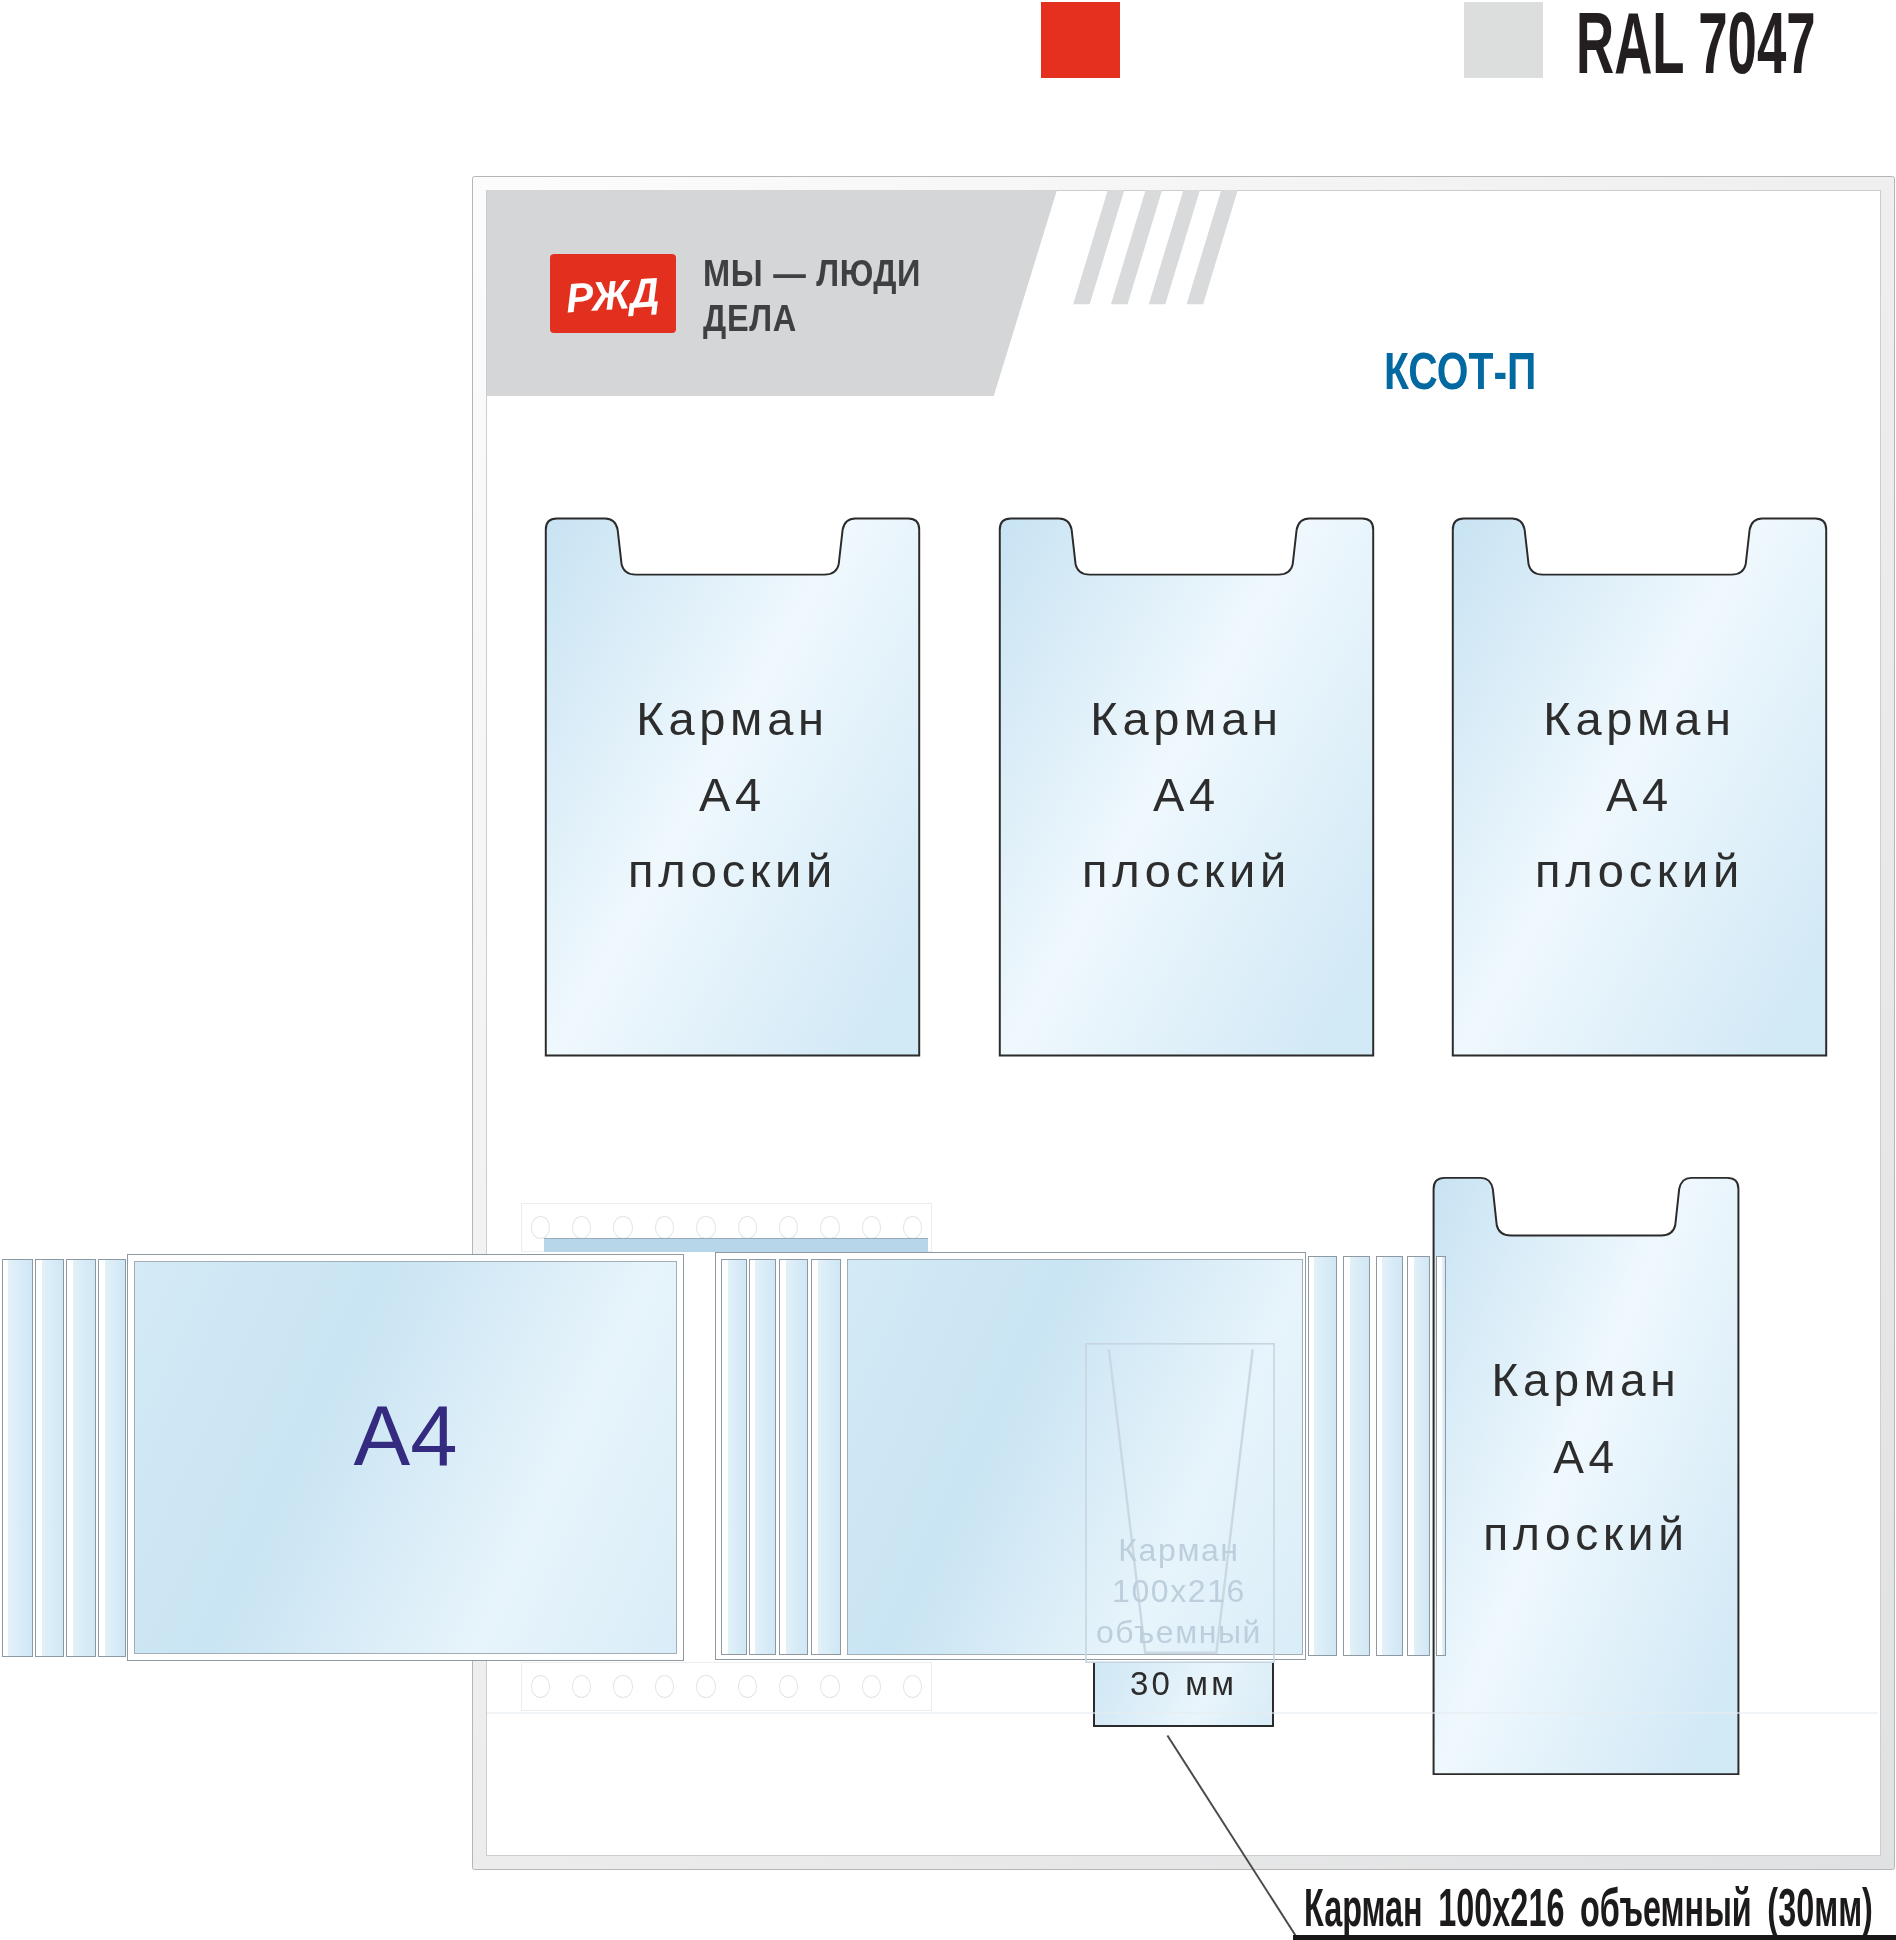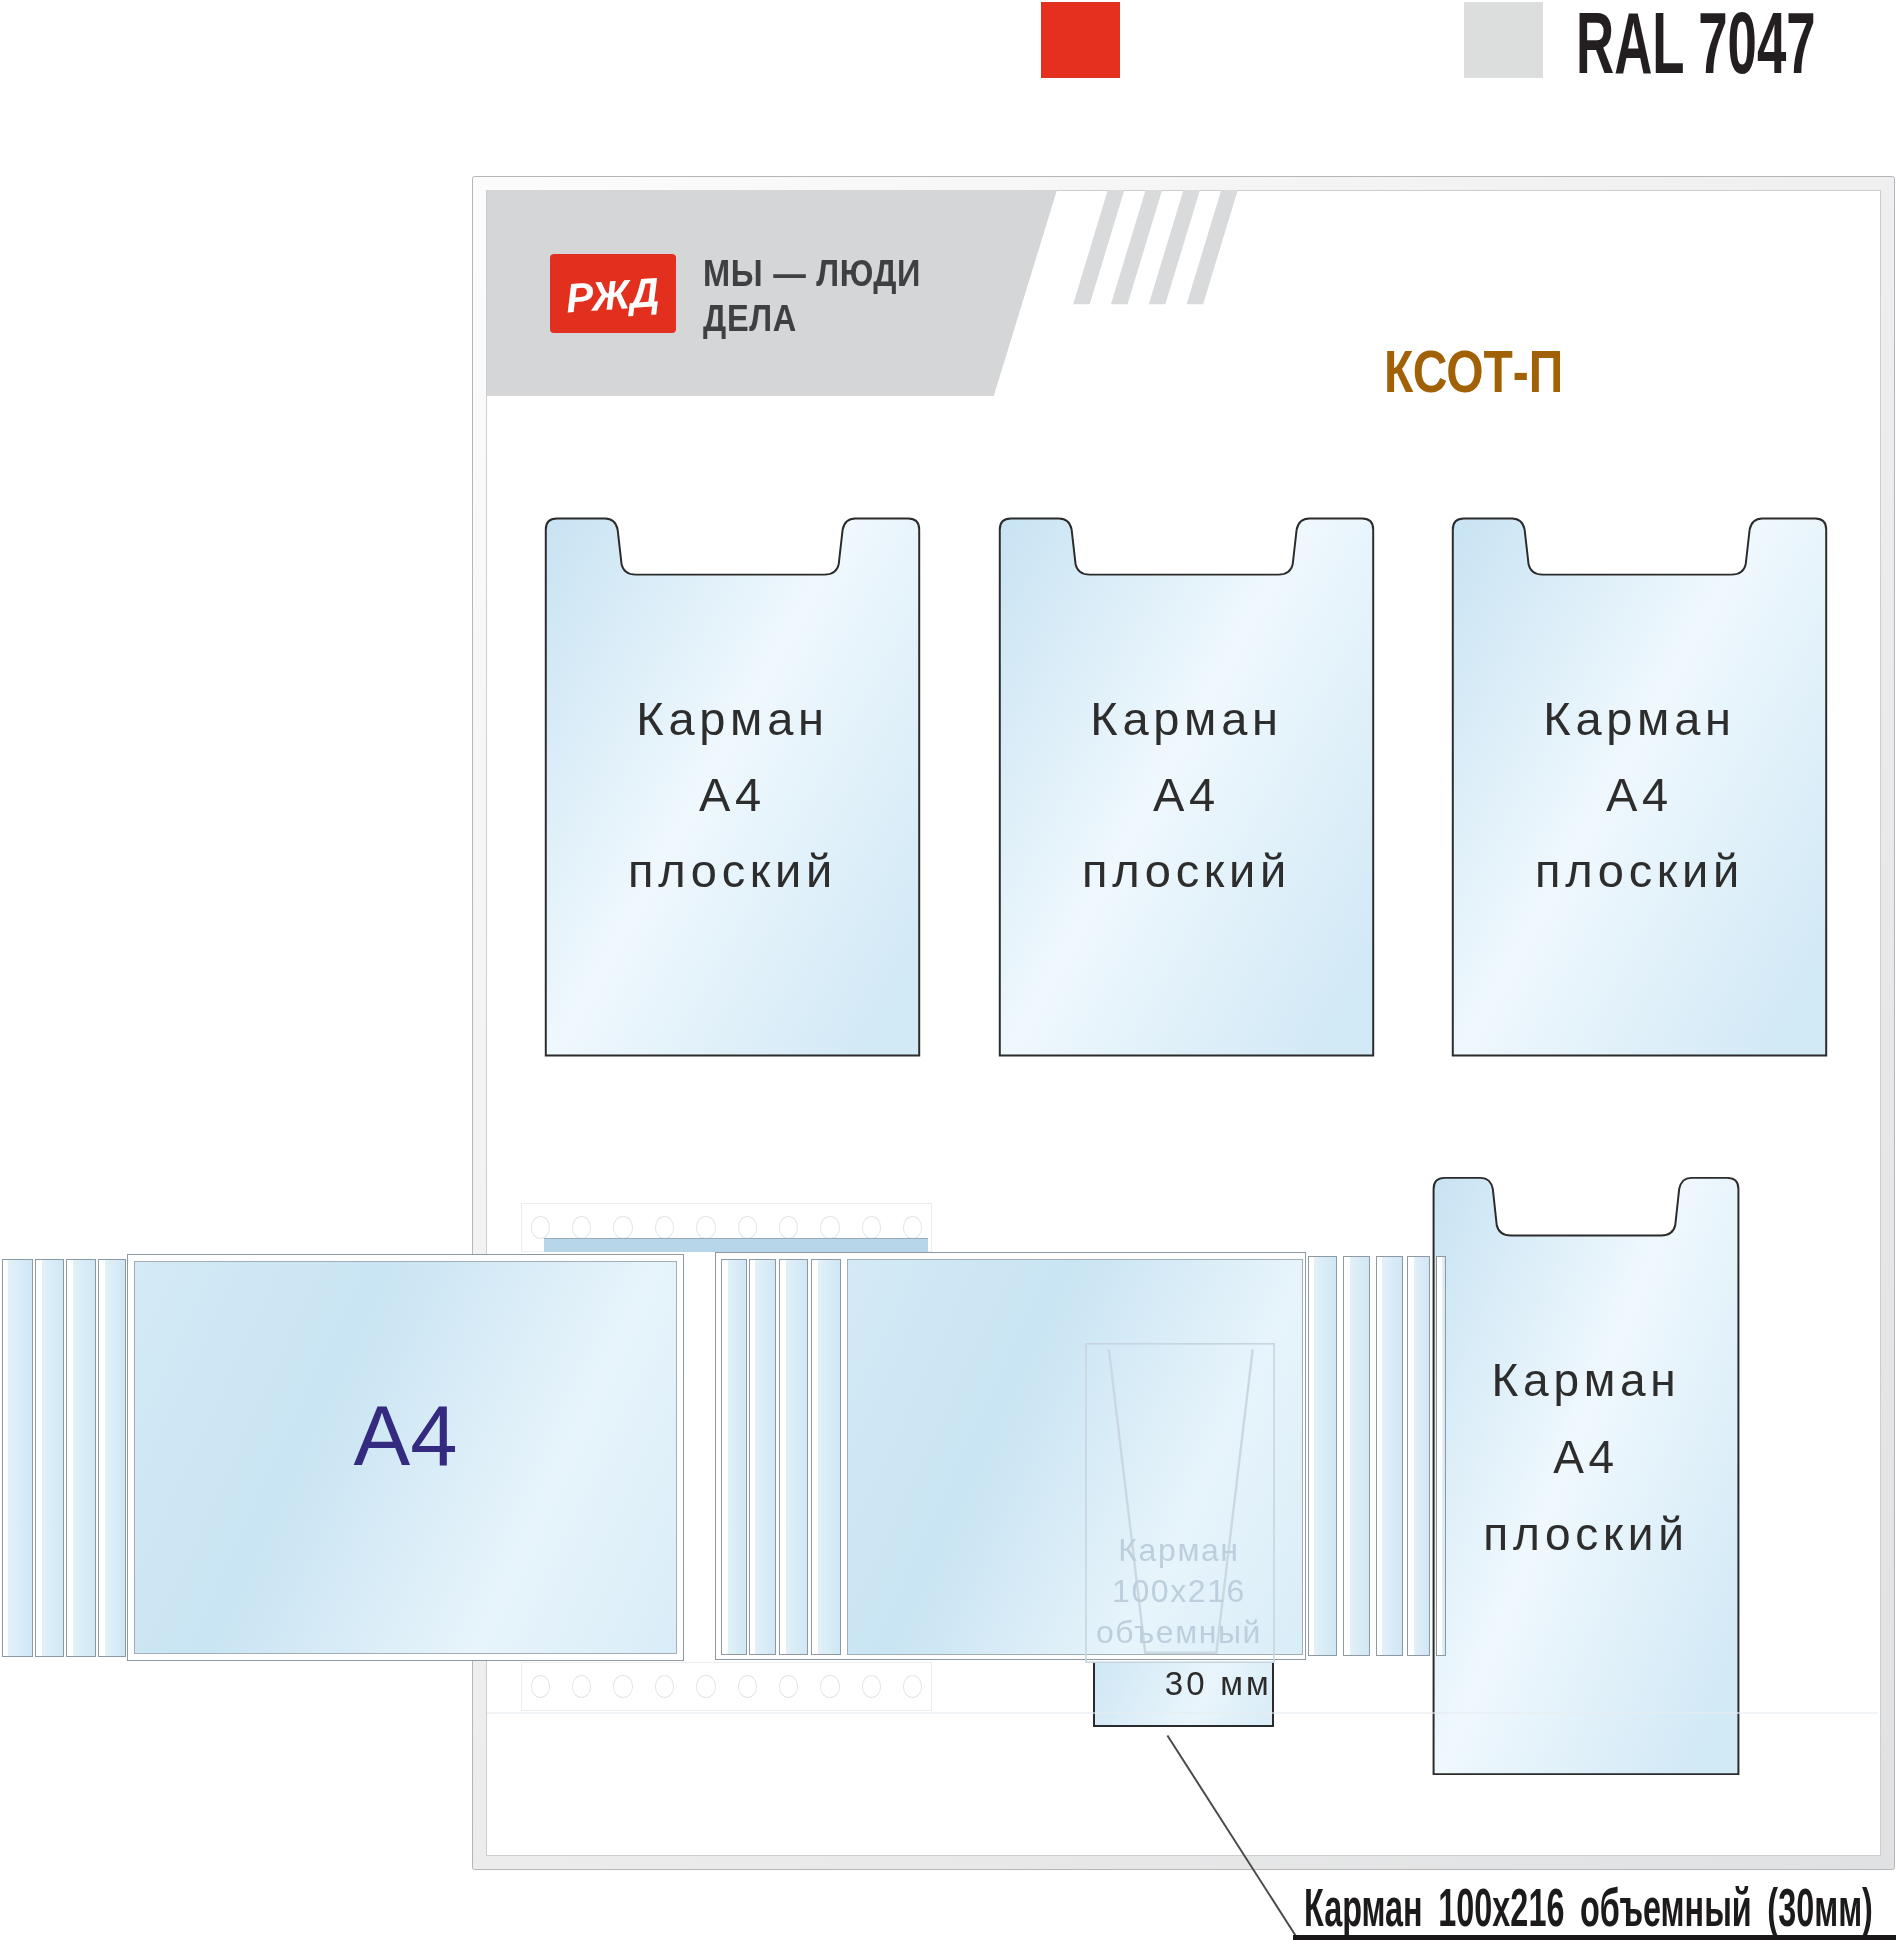--- a/index.html
+++ b/index.html
@@ -35,21 +35,21 @@
     position:absolute; left:550px; top:254px; width:126px; height:79px;
     background:#e3301e; border-radius:4px;
   }
   .slogan {
     position:absolute; left:703px; top:251px; color:#3f4041;
     font-size:37px; line-height:45px; letter-spacing:0.8px; font-weight:bold;
     transform:scaleX(.88); transform-origin:0 0; white-space:nowrap;
   }
   .ksot {
     position:absolute; left:1384px; top:332px; height:79px; line-height:79px;
-    font-size:60px; font-weight:bold; color:#a16207; white-space:nowrap;
+    font-size:51px; font-weight:bold; color:#0369a1; white-space:nowrap;
   }
 
   
   .pocket { position:absolute; }
   .pocket svg { position:absolute; left:0; top:0; }
   .pocket-label {
     position:absolute; left:0; right:0; text-align:center;
     color:#2d2d2d; font-size:47px; line-height:76px; letter-spacing:4.7px;
     white-space:nowrap;
   }
@@ -95,21 +95,21 @@
   }
 
   
   .small-pocket {
     position:absolute; left:1093px; top:1662px; width:181px; height:65px;
     box-sizing:border-box;
     border:2.4px solid #2b2b2b; border-top:none;
     background:linear-gradient(115deg,#cfe7f5,#e9f5fb 60%,#d8ecf7);
   }
   .small-pocket-label {
-    position:absolute; left:0; right:0; top:3.2px; text-align:right;
+    position:absolute; left:0; right:0; top:3.2px; text-align:center;
     color:#2c2c2c; font-size:33px; letter-spacing:3.2px; white-space:nowrap;
   }
   .shelf-line {
     position:absolute; left:487px; top:1712px; width:1391px; height:2.4px;
     background:rgba(230,236,240,.6);
   }
 
   
   .callout-label {
     position:absolute; left:1304px; top:1882px; height:51px; line-height:51px;

